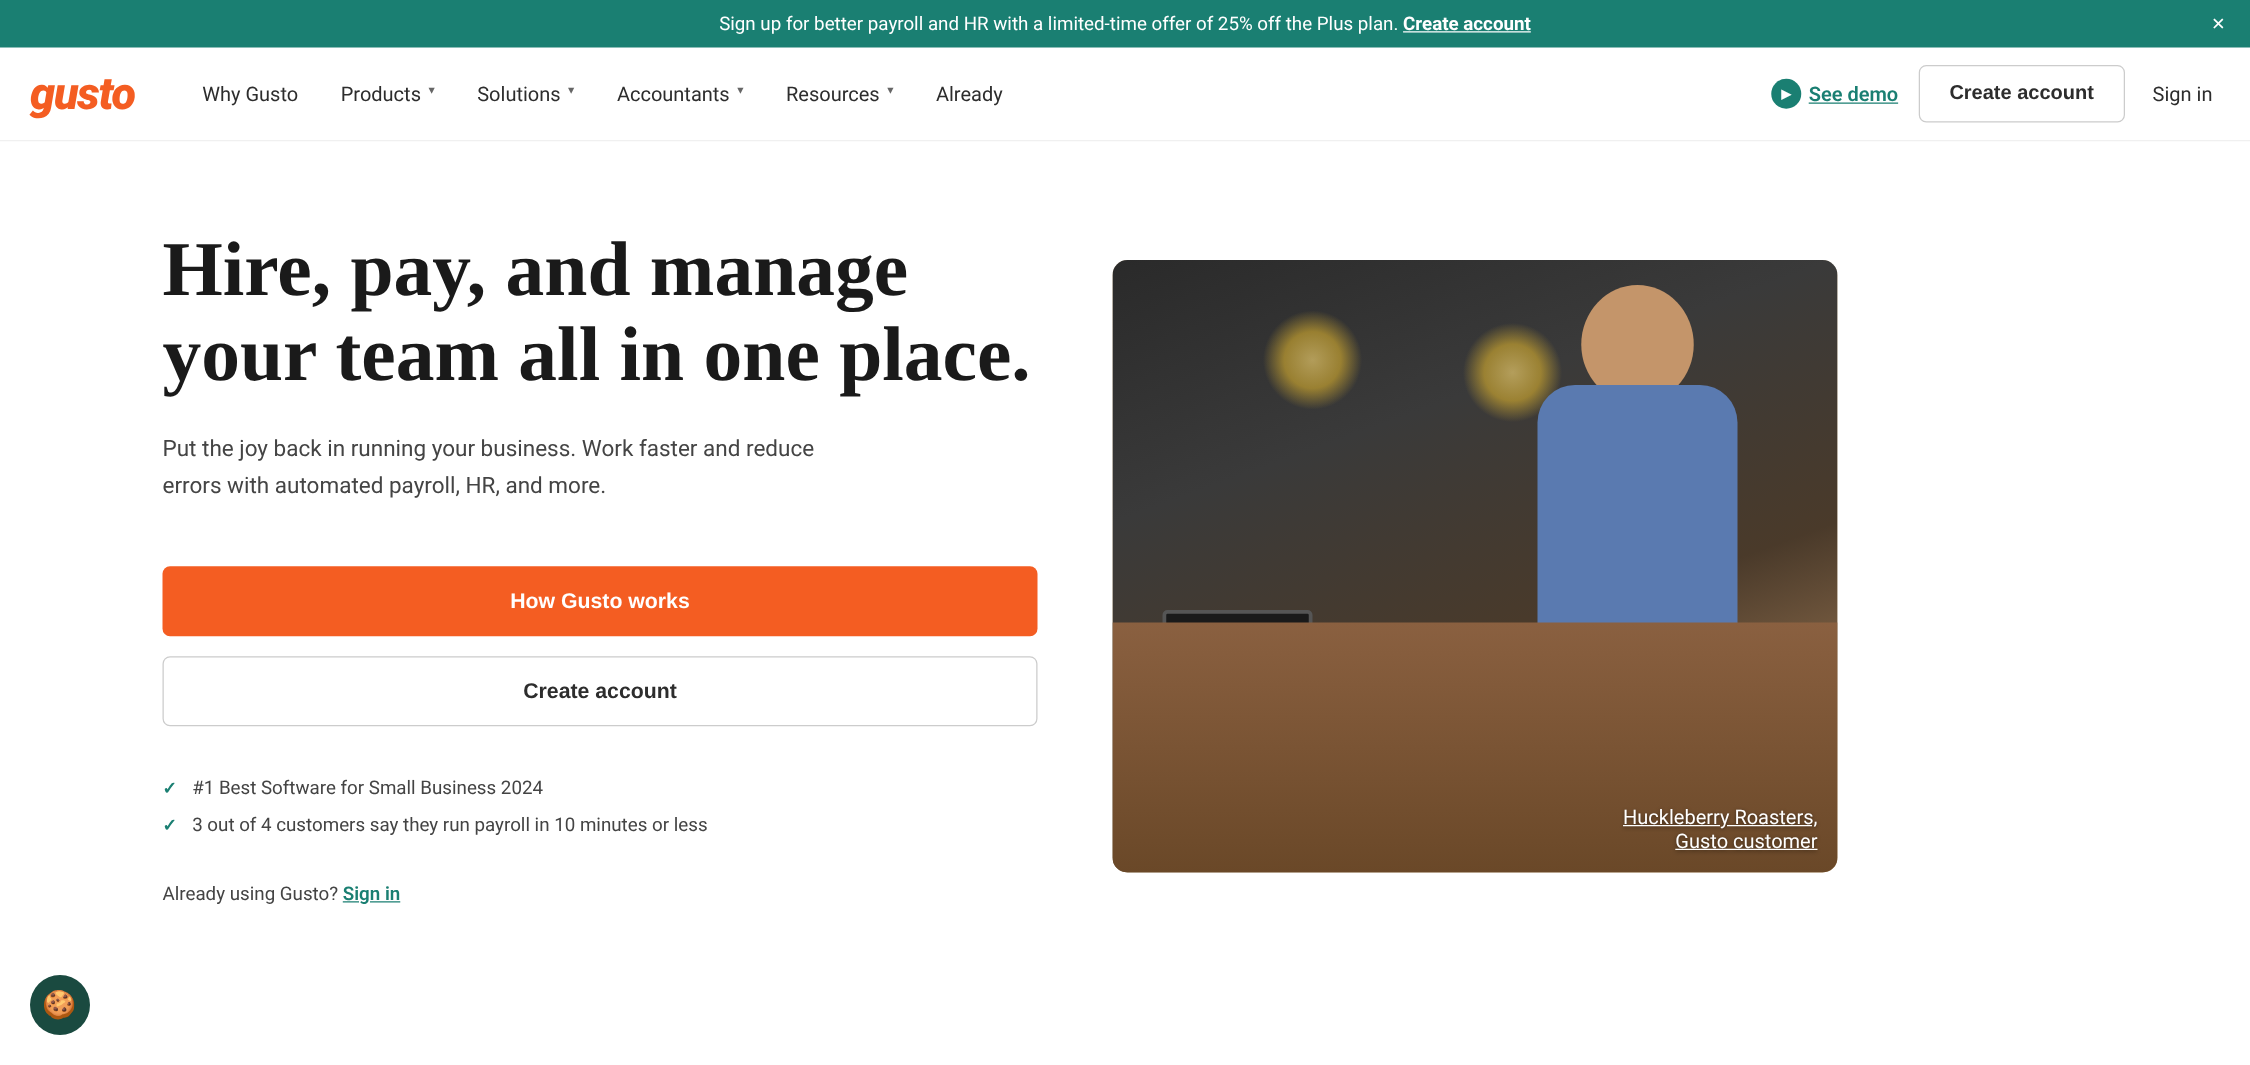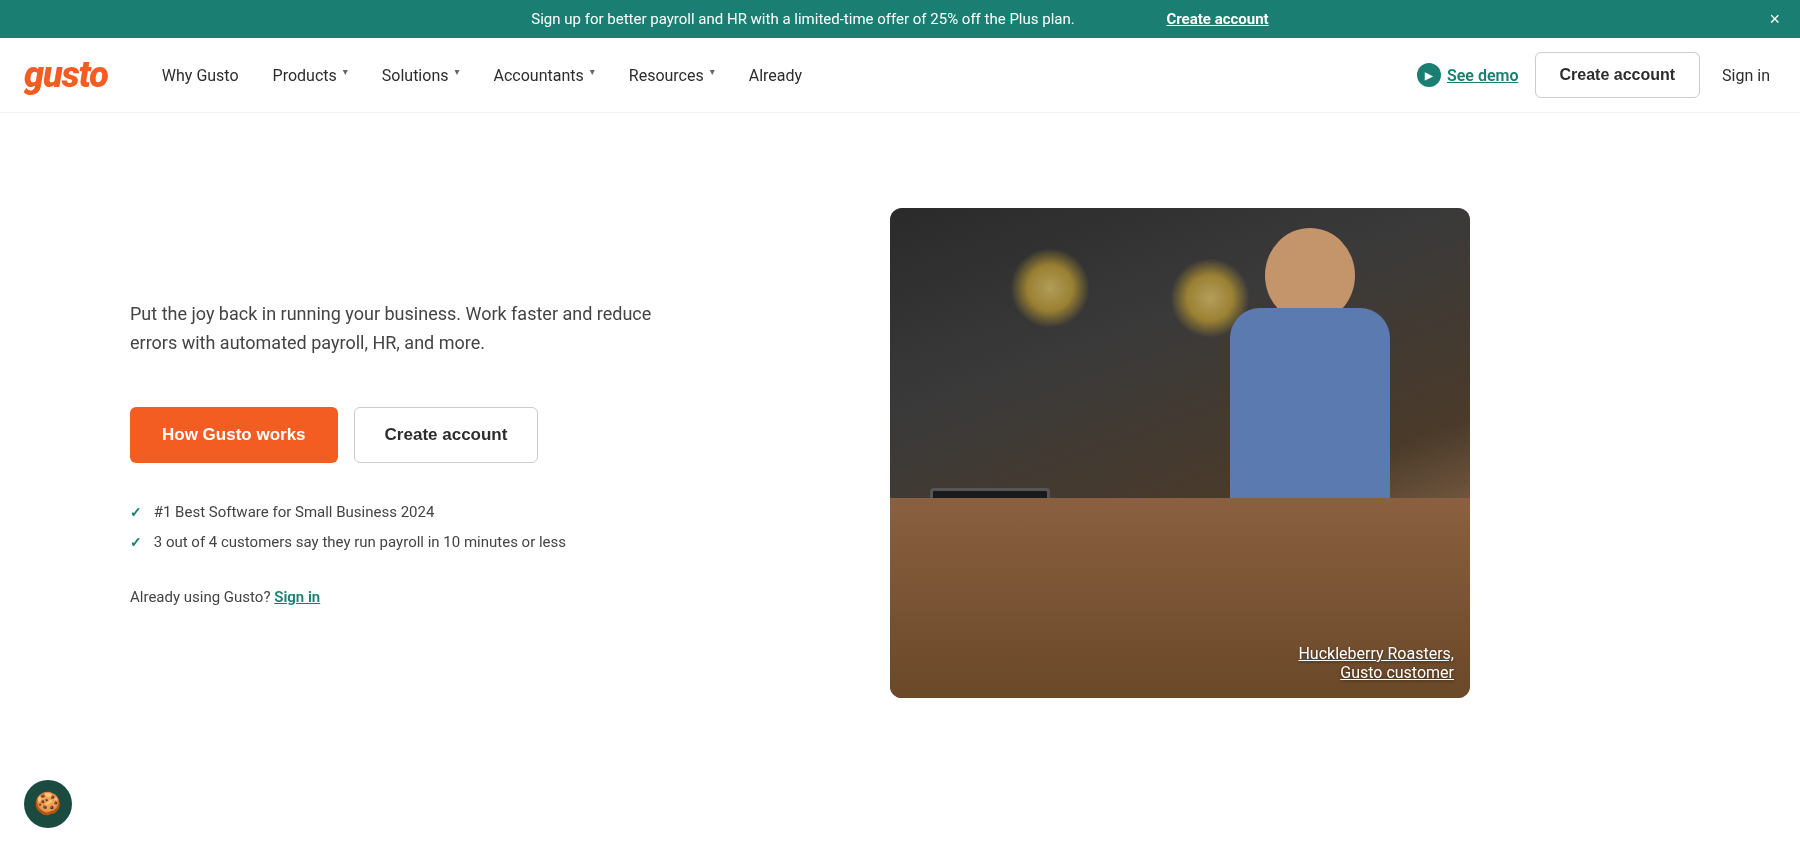--- a/index.html
+++ b/index.html
@@ -9,21 +9,20 @@
     .banner {
       background: #1a7f72;
       color: #fff;
       text-align: center;
       padding: 10px 40px;
       font-size: 15px;
       position: relative;
       display: flex;
       align-items: center;
       justify-content: center;
-      gap: 44px;
     }
     .banner a { color: #fff; font-weight: 700; text-decoration: underline; }
     .banner-close {
       position: absolute;
       right: 20px;
       top: 50%;
       transform: translateY(-50%);
       background: none;
       border: none;
       color: #fff;
@@ -155,20 +154,21 @@
       font-size: 18px;
       color: #444;
       line-height: 1.6;
       margin-bottom: 50px;
       max-width: 560px;
     }
     .hero-buttons {
       display: flex;
       gap: 16px;
       margin-bottom: 40px;
+      flex-direction: column;
     }
     .btn-how-gusto-works {
       background: #f45d22;
       color: #fff;
       border: none;
       padding: 18px 32px;
       border-radius: 6px;
       font-size: 17px;
       font-weight: 700;
       cursor: pointer;
@@ -375,20 +375,21 @@
       <span class="see-demo-dot">▶</span>
       <span>See demo</span>
     </a>
     <button class="btn-create-account-nav">Create account</button>
     <a class="sign-in-link" href="#">Sign in</a>
   </div>
 </nav>
 
 <section class="hero">
   <div class="hero-left">
+    <h1 class="hero-title">Hire, pay, and manage your team all in one place.</h1>
     <p class="hero-subtitle">Put the joy back in running your business. Work faster and reduce errors with automated payroll, HR, and more.</p>
 
     <div class="hero-buttons">
       <button class="btn-how-gusto-works">How Gusto works</button>
       <button class="btn-create-account-hero">Create account</button>
     </div>
 
     <div class="trust-items">
       <div class="trust-item">
         <span class="check-icon">✓</span>

